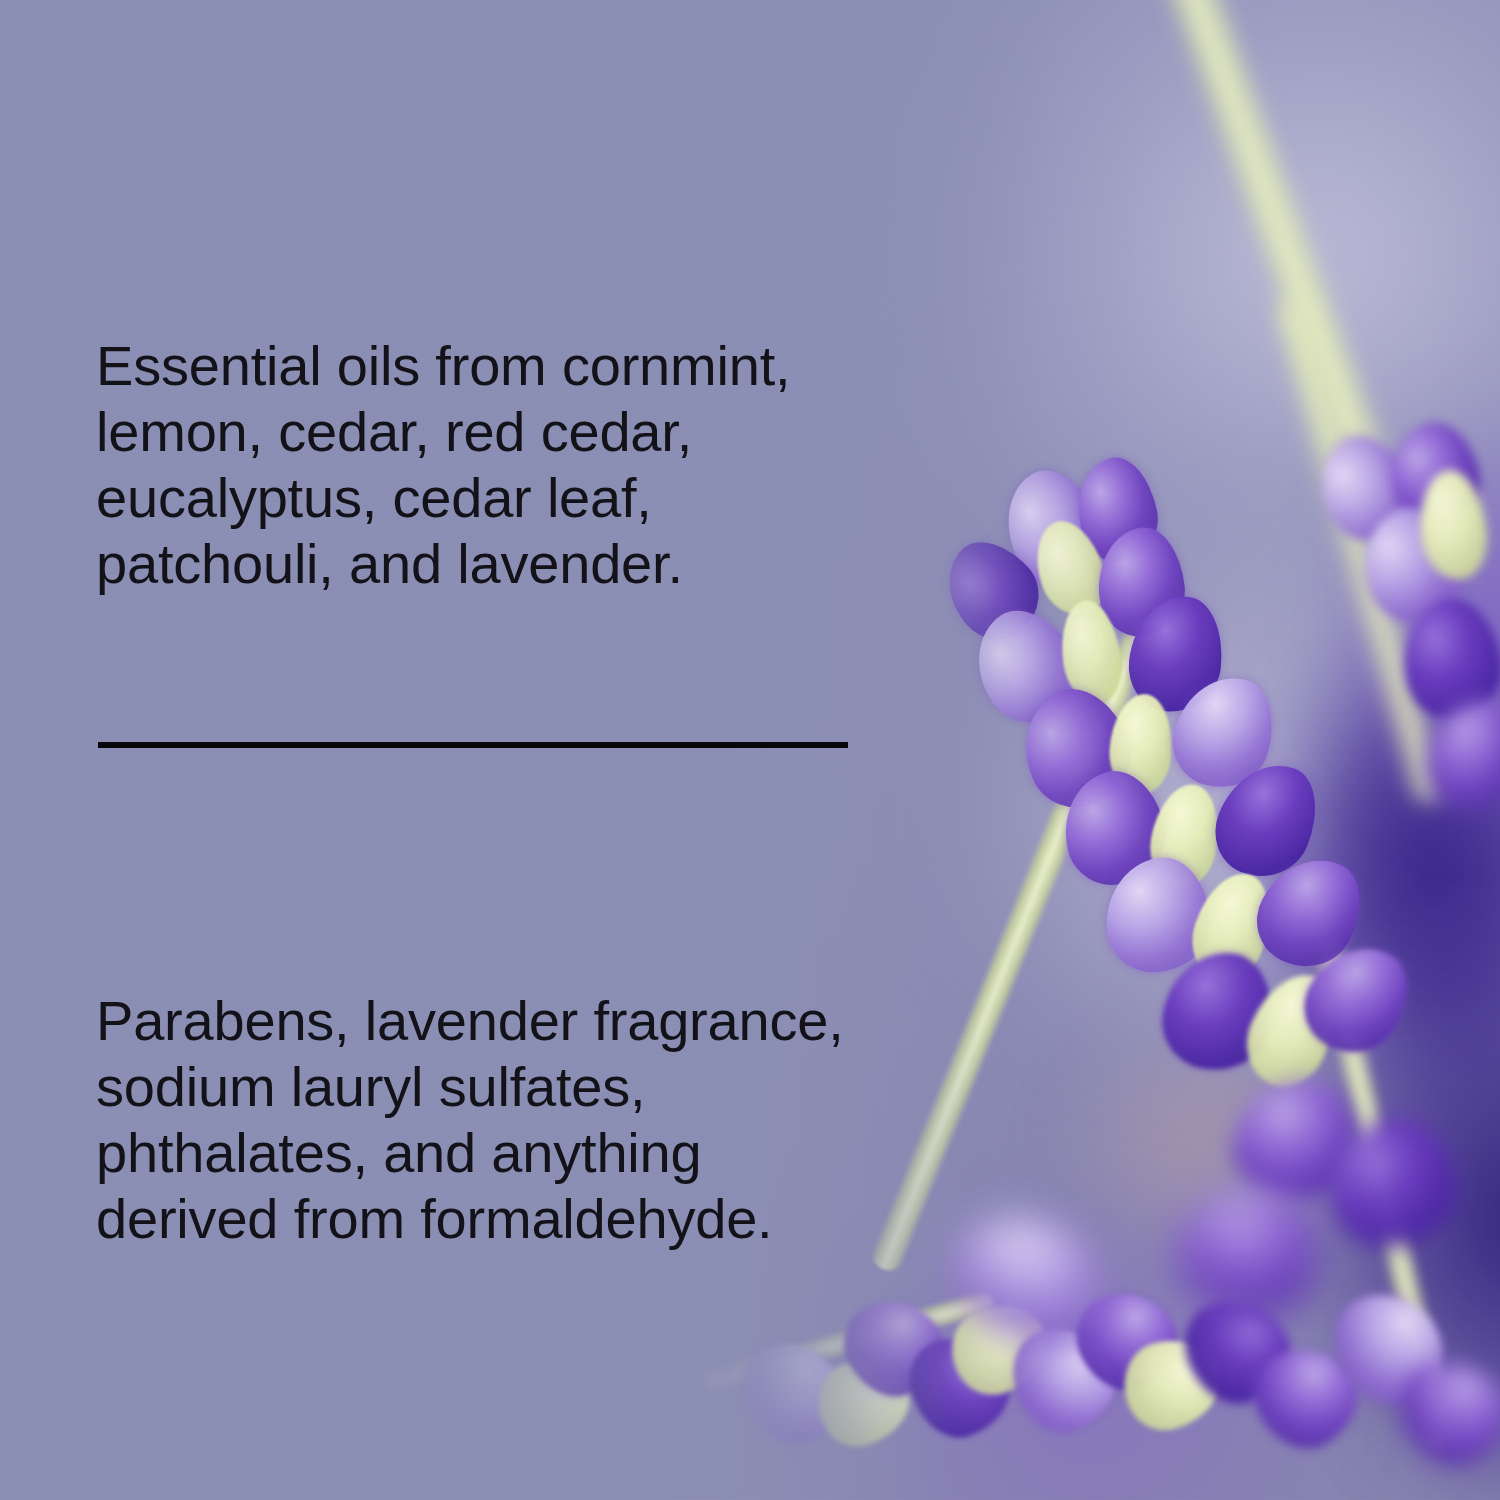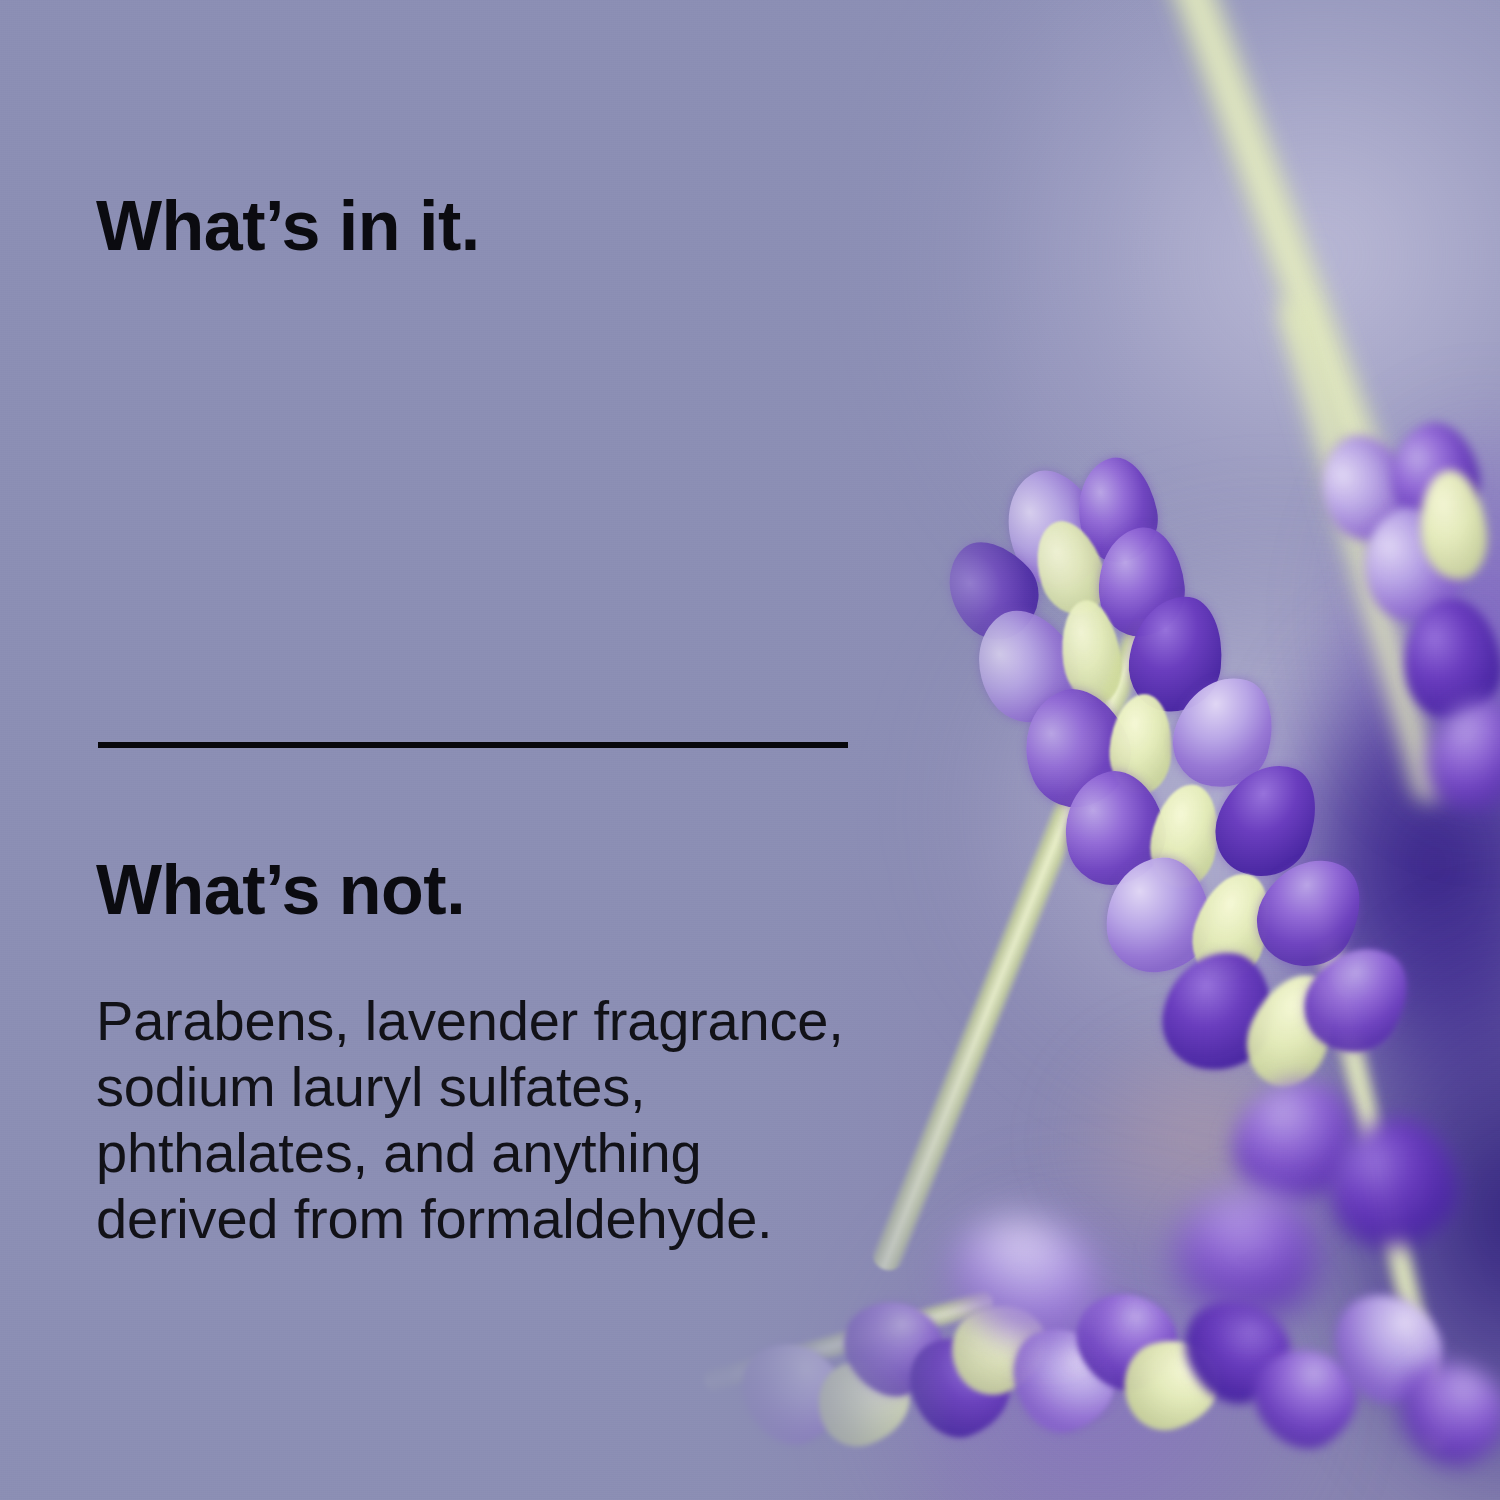--- a/index.html
+++ b/index.html
@@ -325,26 +325,28 @@
     <div class="floret deep soft3" style="left:1330px;top:1120px;width:126px;height:126px;transform:rotate(-8deg)"></div>
     <div class="floret soft4" style="left:1180px;top:1186px;width:140px;height:130px;transform:rotate(22deg)"></div>
     <div class="floret pale soft4" style="left:952px;top:1218px;width:150px;height:118px;transform:rotate(34deg)"></div>
 
     <div class="text-veil"></div>
     <div class="grain"></div>
   </div>
 
   <div class="content">
 
-    <h2 class="section-heading" id="h-in">What’s in it.</h2>
-
+
+    <p class="section-body" id="b-in">Essential oils from cornmint,
+lemon, cedar, red cedar,
+eucalyptus, cedar leaf,
+patchouli, and lavender.</p>
 
     <div class="divider"></div>
 
-    <h2 class="section-heading" id="h-not">What’s not.</h2>
 
     <p class="section-body" id="b-not">Parabens, lavender fragrance,
 sodium lauryl sulfates,
 phthalates, and anything
 derived from formaldehyde.</p>
 
   </div>
 </div>
 
 </body></html>

